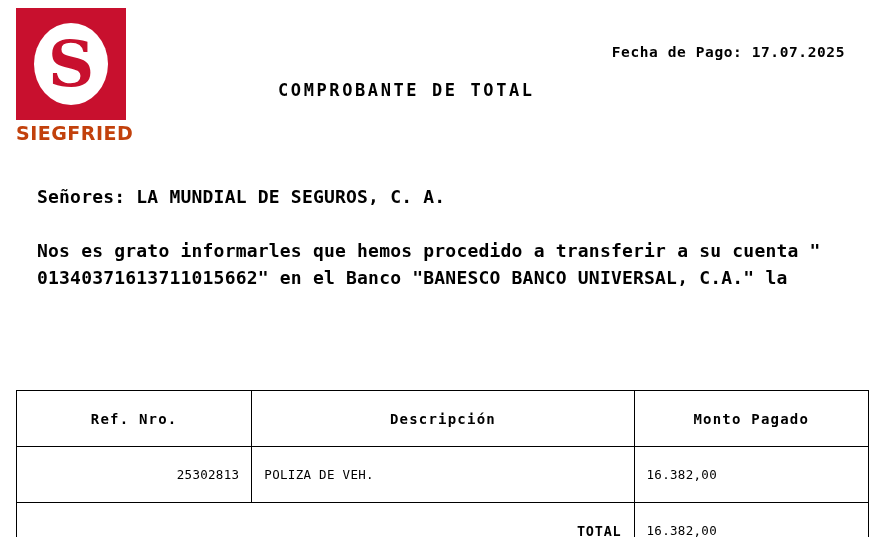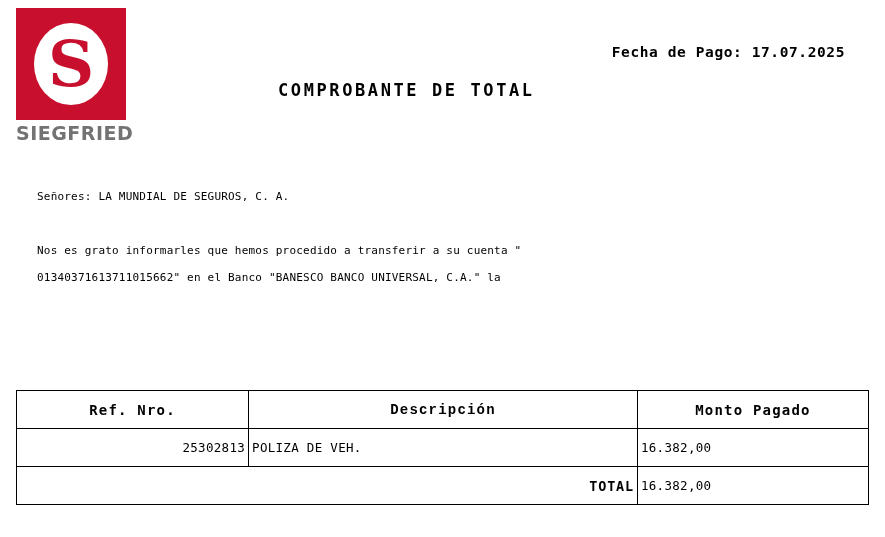--- a/index.html
+++ b/index.html
@@ -67,21 +67,21 @@
   .logo-word {
     position: absolute;
     left: 0;
     top: 114px;
     width: 110px;
     text-align: center;
     font-family: "DejaVu Sans", sans-serif;
     font-weight: bold;
     font-size: 19px;
     letter-spacing: 0.5px;
-    color: #737373;
+    color: #c2410c;
   }
 
   
   .pay-date {
     position: absolute;
     right: 40px;
     top: 19px;
     font-size: 14.5px;
     font-weight: bold;
     letter-spacing: 0.6px;
@@ -97,23 +97,24 @@
     letter-spacing: 2.6px;
     white-space: nowrap;
   }
 
   
   .body-text {
     position: absolute;
     left: 37px;
     top: 183px;
     width: 810px;
-    font-size: 11px;
+    font-size: 18px;
     line-height: 27px;
     letter-spacing: 0.2px;
+    font-weight: bold;
   }
   .body-text p {
     margin: 0;
   }
   .body-text .spacer {
     height: 27px;
   }
 
   
   .table-wrap {
@@ -123,32 +124,32 @@
     width: 853px;
   }
   table.detail {
     border-collapse: collapse;
     width: 853px;
     font-size: 13px;
   }
   table.detail th,
   table.detail td {
     border: 1px solid #000000;
-    padding: 3px;
+    padding: 12px;
     height: 31px;
     vertical-align: middle;
   }
   table.detail th {
     font-weight: bold;
     text-align: center;
     letter-spacing: 1.2px;
     font-size: 14px;
   }
   .col-ref   { width: 212px; }
-  .col-desc  { width: 360px; font-family: Liberation Mono, monospace; }
+  .col-desc  { width: 360px; }
   .col-monto { width: 211px; margin-top: 30px; }
 
   td.ref-cell {
     text-align: right;
     font-size: 12.5px;
     letter-spacing: 0.3px;
   }
   td.desc-cell {
     text-align: left;
     padding-left: 8px;

